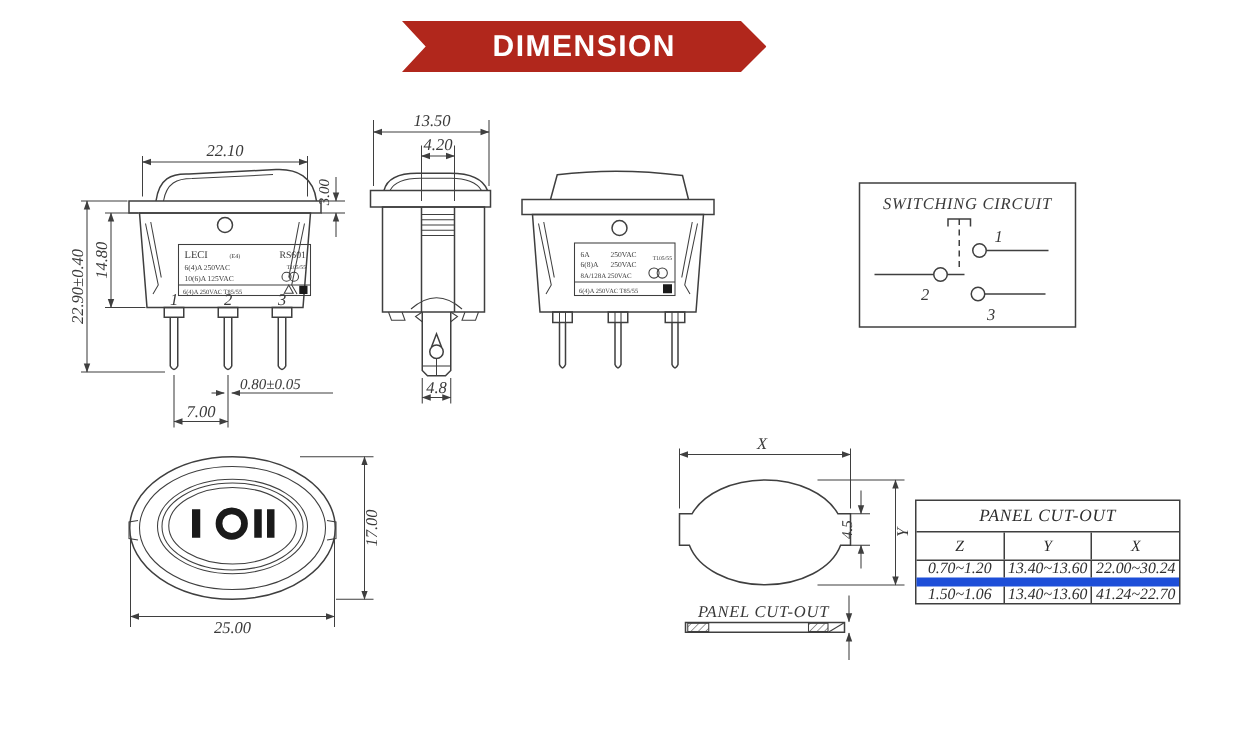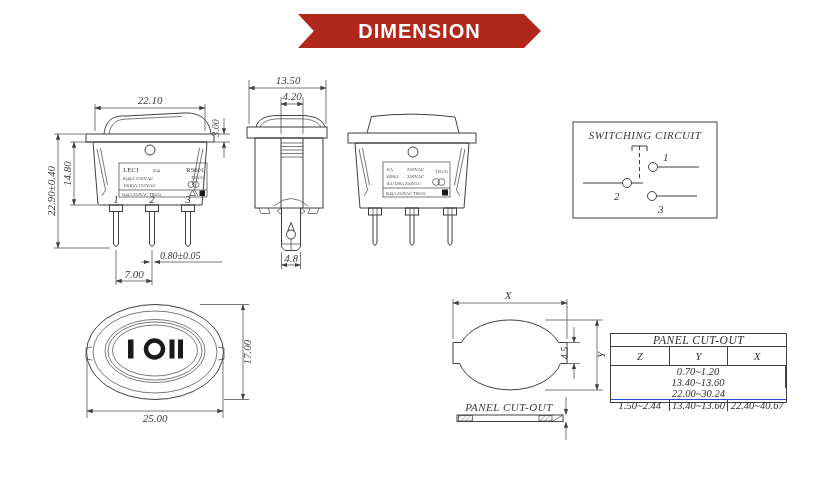--- a/index.html
+++ b/index.html
@@ -1,19 +1,19 @@
 <!DOCTYPE html>
 <html><head>
 <meta charset="utf-8">
 <style>
   html,body{margin:0;padding:0;background:#ffffff;}
   #canvas{position:relative;width:830px;height:486px;background:#fff;overflow:hidden;
           font-family:"Liberation Serif",serif;}
   
-  #banner{position:absolute;left:298px;top:14px;width:243px;height:34px;
+  #banner{position:absolute;left:268px;top:14px;width:243px;height:34px;
           background:#b1271c;color:#fff;display:flex;align-items:center;justify-content:center;
           font-family:"Liberation Sans",sans-serif;font-weight:bold;font-size:20px;letter-spacing:1px;
           clip-path:polygon(0 0,93% 0,100% 50%,93% 100%,0 100%,6.5% 50%);}
   
   #drawing{position:absolute;left:0;top:0;}
   .ln{stroke:#3f3f3f;stroke-width:1;fill:none;}
   .thin{stroke:#3f3f3f;stroke-width:0.7;fill:none;}
   .dimtx{fill:#3a3a3a;font-style:italic;font-size:11px;font-family:"Liberation Serif",serif;}
   .small{font-size:10px;}
   .lbl{fill:#3a3a3a;font-family:"Liberation Serif",serif;}
@@ -23,21 +23,21 @@
       border:1.6px solid #3f3f3f;box-sizing:border-box;display:flex;flex-direction:column;
       font-style:italic;color:#2e2e2e;}
   #cutout-table .t-title{height:23px;display:flex;align-items:center;justify-content:center;
       font-size:11.5px;border-bottom:1px solid #3f3f3f;letter-spacing:.5px;}
   #cutout-table .t-row{display:flex;flex:1;}
   #cutout-table .t-row>div{flex:1;display:flex;align-items:center;justify-content:center;
       border-right:1px solid #3f3f3f;font-size:10.5px;white-space:nowrap;}
   #cutout-table .t-row>div:last-child{border-right:none;}
   #cutout-table .t-head{border-bottom:1px solid #3f3f3f;font-size:11px;}
   #cutout-table .t-head{height:18px;flex:none;}
-  #cutout-table .t-r1{border-bottom:1px solid #1d4ed8;flex-direction:column;}
+  #cutout-table .t-r1{border-bottom:6px solid #1d4ed8;}
 </style>
 </head>
 <body>
 
 <div id="canvas">
 
   <div id="banner">
     <span>DIMENSION</span>
   </div>
 
@@ -307,19 +307,19 @@
       <div>Z</div>
       <div>Y</div>
       <div>X</div>
     </div>
     <div class="t-row t-r1">
       <div>0.70~1.20</div>
       <div>13.40~13.60</div>
       <div>22.00~30.24</div>
     </div>
     <div class="t-row">
-      <div>1.50~2.44</div>
+      <div>1.50~1.06</div>
       <div>13.40~13.60</div>
-      <div>22.40~40.67</div>
+      <div>41.24~22.70</div>
     </div>
   </div>
 
 </div>
 
 </body></html>

